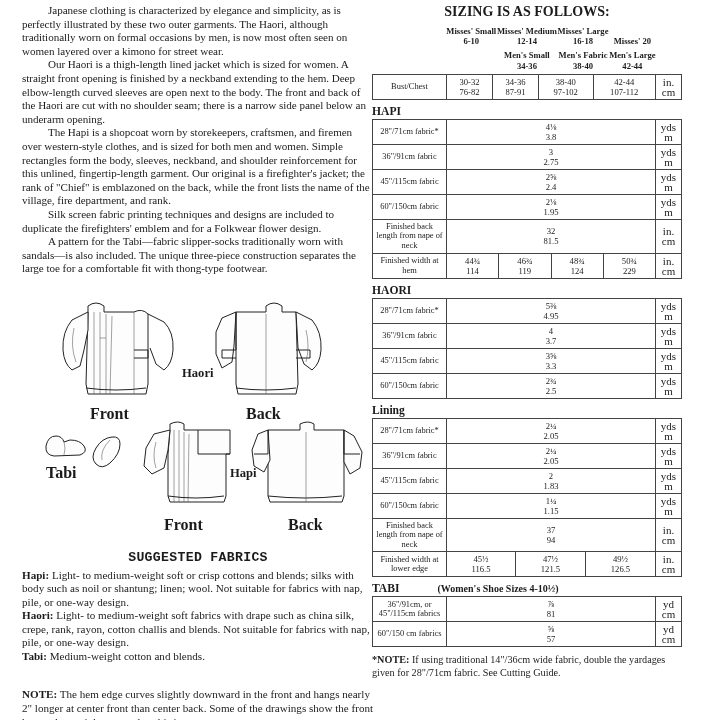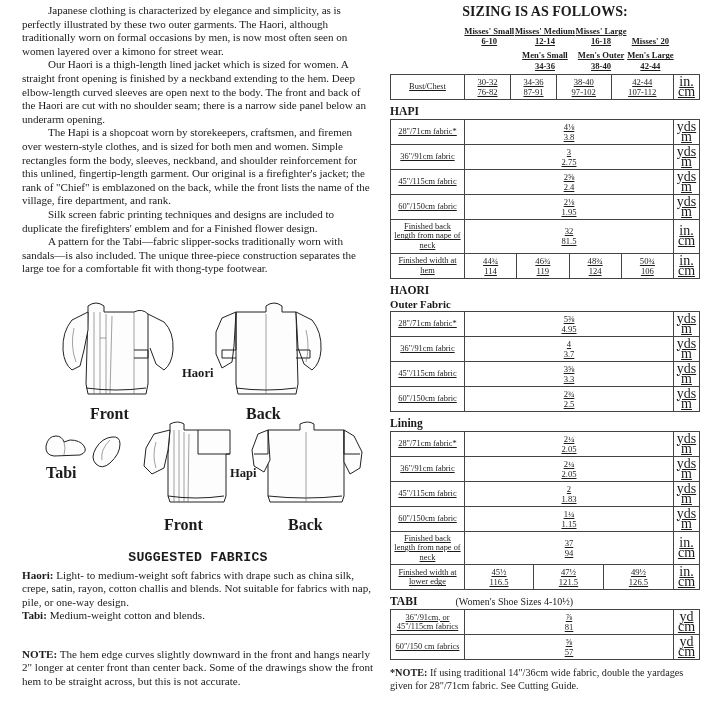--- a/index.html
+++ b/index.html
@@ -7,21 +7,21 @@
   body {
     width:720px; height:720px;
     background:#ffffff;
     font-family:"Liberation Serif", serif;
     color:#1b1b1b;
     overflow:hidden;
   }
   .page { position:relative; width:583px; height:720px; }
 
   .col-left  { position:absolute; left:22px;  top:4px;  width:352px; }
-  .col-right { position:absolute; left:390px; top:4px;  width:310px; }
+  .col-right { position:absolute; left:372px; top:4px;  width:310px; }
 
   
   .intro p {
     margin:0;
     font-size:11.1px;
     line-height:13.6px;
     text-indent:26px;
     text-align:left;
     letter-spacing:-0.05px;
   }
@@ -60,21 +60,21 @@
   .ln-thin { fill:none; stroke:#555; stroke-width:0.55; }
   .fillw { fill:#fdfdfd; stroke:#222; stroke-width:1; }
 
   
   .sizing-title {
     text-align:center;
     font-weight:bold;
     font-size:14px;
     margin:0 0 6px 0;
   }
-  table { border-collapse:collapse; width:100%;text-decoration:underline; }
+  table { border-collapse:collapse; width:100%; }
   .szhdr td {
     text-align:center;
     font-size:8.6px;
     line-height:10.2px;
     font-weight:bold;
     padding:0;
     vertical-align:bottom;
   }
   .szhdr td.blank { width:74px; }
   .szhdr td.unit { width:26px; }
@@ -87,52 +87,52 @@
     line-height:10px;
     text-align:center;
     padding:2px 1px;
     vertical-align:middle;
   }
   .dt td.rowlab {
     width:74px;
     font-size:8.4px;
     padding:2px 2px;
   }
-  .dt td.unit { width:26px; font-size:14px; }
+  .dt td.unit { width:26px; font-size:11px; }
   .tbl-head {
     font-weight:bold;
     font-size:11.6px;
     margin:5px 0 1px 0;
   }
   .tbl-head.sub { font-size:10.8px; margin-top:1px; }
   .tabi-head {
     display:flex; align-items:baseline; gap:38px;
     margin:5px 0 1px 0;
   }
   .tabi-head .t1 { font-weight:bold; font-size:11.6px; }
-  .tabi-head .t2 { font-weight:normal; font-size:10px; }
+  .tabi-head .t2 { font-weight:bold; font-size:10px; }
   .star-note {
     font-size:10.2px;
     line-height:12.4px;
     margin-top:7px;
   }
   .star-note b { font-weight:bold;text-align:center; }
 </style>
 </head>
 <body>
 
 <div class="page">
 
   <div class="col-left">
 
     <div class="intro">
       <p>Japanese clothing is characterized by elegance and simplicity, as is perfectly illustrated by these two outer garments. The Haori, although traditionally worn on formal occasions by men, is now most often seen on women layered over a kimono for street wear.</p>
       <p>Our Haori is a thigh-length lined jacket which is sized for women. A straight front opening is finished by a neckband extending to the hem. Deep elbow-length curved sleeves are open next to the body. The front and back of the Haori are cut with no shoulder seam; there is a narrow side panel below an underarm opening.</p>
       <p>The Hapi is a shopcoat worn by storekeepers, craftsmen, and firemen over western-style clothes, and is sized for both men and women. Simple rectangles form the body, sleeves, neckband, and shoulder reinforcement for this unlined, fingertip-length garment. Our original is a firefighter's jacket; the rank of "Chief" is emblazoned on the back, while the front lists the name of the village, fire department, and rank.</p>
-      <p>Silk screen fabric printing techniques and designs are included to duplicate the firefighters' emblem and for a Finished flower design.</p>
+      <p>Silk screen fabric printing techniques and designs are included to duplicate the firefighters' emblem and for a Folkwear flower design.</p>
       <p>A pattern for the Tabi—fabric slipper-socks traditionally worn with sandals—is also included. The unique three-piece construction separates the large toe for a comfortable fit with thong-type footwear.</p>
     </div>
 
     <div class="figures">
 
       <div style="position:absolute; left:28px; top:20px;">
         <svg width="130" height="120" viewBox="0 0 130 120">
           <path class="fillw" d="M38 14 L38 8 Q46 2 54 8 L54 14 L84 14 Q92 10 98 16 L98 86 L96 96 L38 96 L36 86 Z"></path>
           <path class="fillw" d="M38 14 L22 22 Q12 34 13 52 Q14 66 22 72 L30 68 L34 52 L38 32 Z"></path>
           <path class="ln" d="M98 16 L114 24 Q124 34 123 52 Q122 66 114 72 L106 66 L100 50"></path>
@@ -196,21 +196,22 @@
           <path class="ln-thin" d="M58 12 L58 82"></path>
           <path class="ln" d="M20 76 Q58 80 94 76"></path>
         </svg>
       </div>
       <div class="lbl" style="left:266px; top:238px;">Back</div>
     </div>
 
     <div style="margin-top:22px;">
       <div class="sec-head">SUGGESTED FABRICS</div>
       <div class="body-list">
-        <p><b>Haori:</b><span> Light- to medium-weight soft fabrics with drape such as china silk, crepe, satin, rayon, cotton challis and blends. Not suitable for fabrics with nap, pile, or one-way design.</span></p>
+        <p><b>Hapi:</b><span> Light- to medium-weight soft or crisp cottons and blends; silks with body such as noil or shantung; linen; wool. Not suitable for fabrics with nap, pile, or one-way design.</span></p>
+        <p><b>Haori:</b><span> Light- to medium-weight soft fabrics with drape such as china silk, crepe, rank, rayon, cotton challis and blends. Not suitable for fabrics with nap, pile, or one-way design.</span></p>
         <p><b>Tabi:</b><span> Medium-weight cotton and blends.</span></p>
       </div>
     </div>
 
     <div class="note-block" style="margin-top:25px;">
       <b>NOTE:</b><span> The hem edge curves slightly downward in the front and hangs nearly 2" longer at center front than center back. Some of the drawings show the front hem to be straight across, but this is not accurate.</span>
     </div>
   </div>
 
   <div class="col-right">
@@ -243,21 +244,21 @@
             <td colspan="6"></td>
           </tr>
       <tr class="szhdr">
         <td class="blank"></td>
         <td></td>
         <td>
           <span>Men's Small</span><br>
           <span>34-36</span>
         </td>
         <td>
-          <span>Men's Outer</span><br>
+          <span>Men's Fabric</span><br>
           <span>38-40</span>
         </td>
         <td>
           <span>Men's Large</span><br>
           <span>42-44</span>
         </td>
         <td class="unit"></td>
       </tr>
     </tbody>
       </table>
@@ -301,28 +302,27 @@
       <tr>
         <td class="rowlab" style="line-height:9.6px;"><span>Finished back length from nape of neck</span></td>
         <td colspan="4"><span>32</span><br><span>81.5</span></td>
         <td class="unit"><span>in.</span><br><span>cm</span></td>
       </tr>
       <tr>
         <td class="rowlab" style="line-height:9.6px;text-align:center;"><span>Finished width at hem</span></td>
         <td><span>44¾</span><br><span>114</span></td>
         <td><span>46¾</span><br><span>119</span></td>
         <td><span>48¾</span><br><span>124</span></td>
-        <td><span>50¾</span><br><span>106</span></td>
+        <td><span>50¾</span><br><span>229</span></td>
         <td class="unit"><span>in.</span><br><span>cm</span></td>
       </tr>
     </tbody>
       </table>
 
     <div class="tbl-head">HAORI</div>
-    <div class="tbl-head sub">Outer Fabric</div>
     <table class="dt">
       <tbody>
           <tr>
         <td class="rowlab">28"/71cm fabric*</td>
         <td><span>5⅜</span><br><span>4.95</span></td>
         <td class="unit"><span>yds</span><br><span>m</span></td>
       </tr>
       <tr>
         <td class="rowlab">36"/91cm fabric</td>
         <td><span>4</span><br><span>3.7</span></td>

